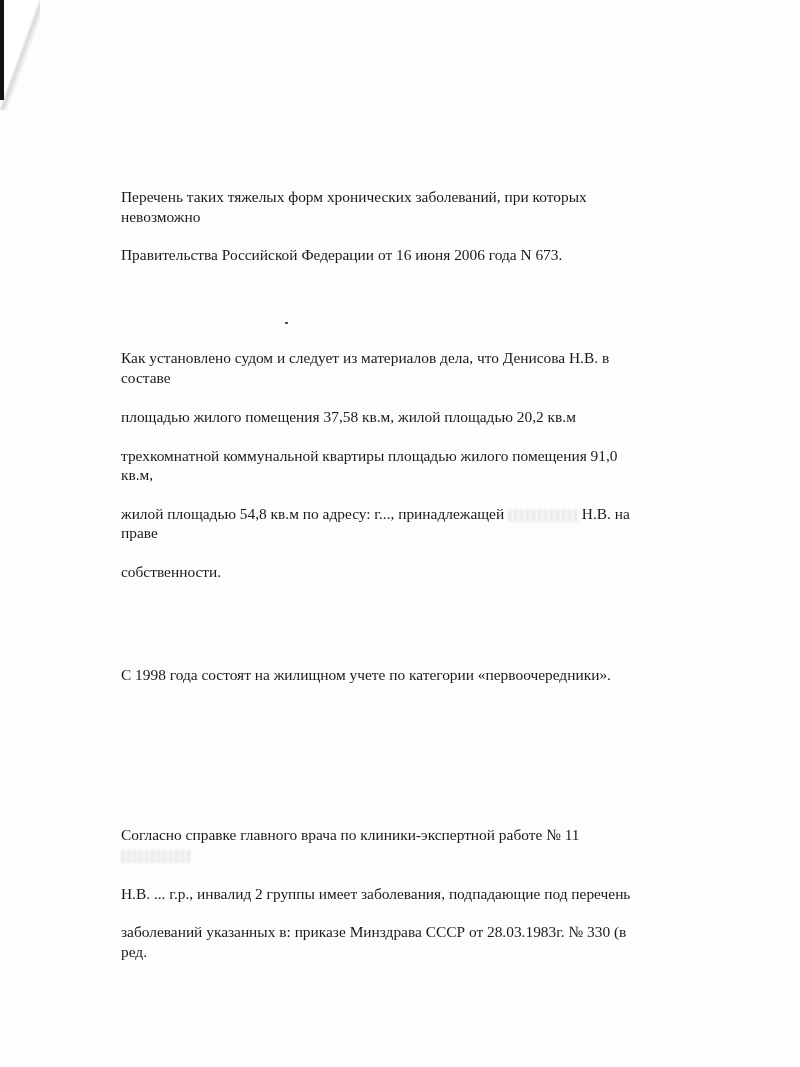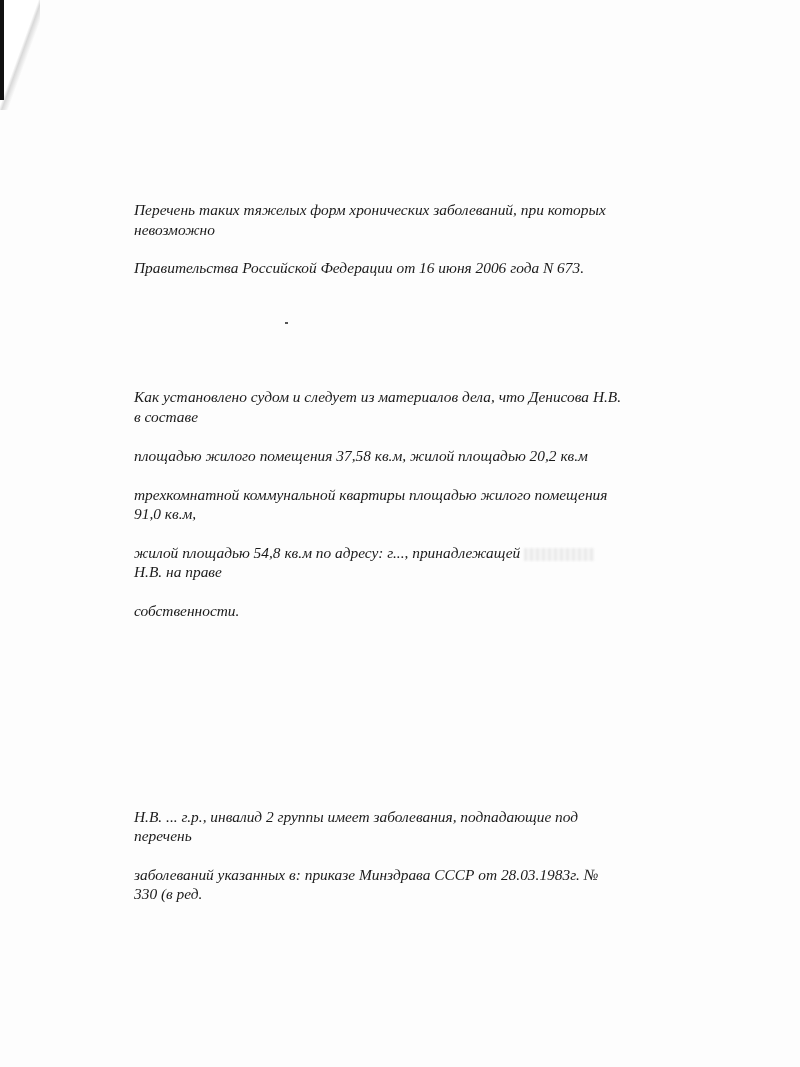--- a/index.html
+++ b/index.html
@@ -15,21 +15,21 @@
     }
     .corner-edge {
       position: absolute; left: 0; top: 0; width: 4px; height: 100px;
       background: #111;
     }
     .page-text {
       position: absolute; left: 118px; top: 126px; width: 520px;
       font-size: 15.4px; line-height: 19.4px;
       white-space: pre-line;
     }
-    .para { margin: 16px; font-style: italic; }
+    .para { margin: 3px; }
     .gap2 { height: 38px; }
     .redact {
       display: inline-block; width: 70px; height: 13px; vertical-align: middle;
       background: repeating-linear-gradient(90deg, #e6e6e6 0 3px, #f5f5f5 3px 6px);
       filter: blur(1px); opacity: 0.8;
     }
     .dot-mark { position: absolute; left: 285px; top: 322px; width: 3px; height: 2px; background: #555; }
   </style>
 </head>
 <body>
@@ -46,23 +46,27 @@
   </div>
   
   <div class="para">
     <div>Как установлено судом и следует из материалов дела, что Денисова Н.В. в составе</div>
     <div>площадью жилого помещения 37,58 кв.м, жилой площадью 20,2 кв.м</div>
     <div>трехкомнатной коммунальной квартиры площадью жилого помещения 91,0 кв.м,</div>
     <div><span>жилой площадью 54,8 кв.м по адресу: г..., принадлежащей </span><span class="redact"></span><span> Н.В. на праве</span></div>
     <div>собственности.</div>
   </div>
   
+  <div class="para">
+    <div>С 1998 года состоят на жилищном учете по категории «первоочередники».</div>
+  </div>
   <div class="gap2"></div>
   
   <div class="para">
+    <div><span>Согласно справке главного врача по клиники-экспертной работе № 11 </span><span class="redact"></span></div>
     <div>Н.В. ... г.р., инвалид 2 группы имеет заболевания, подпадающие под перечень</div>
     <div>заболеваний указанных в: приказе Минздрава СССР от 28.03.1983г. № 330 (в ред.</div>
     
     
     
     
   </div>
   
   
   

